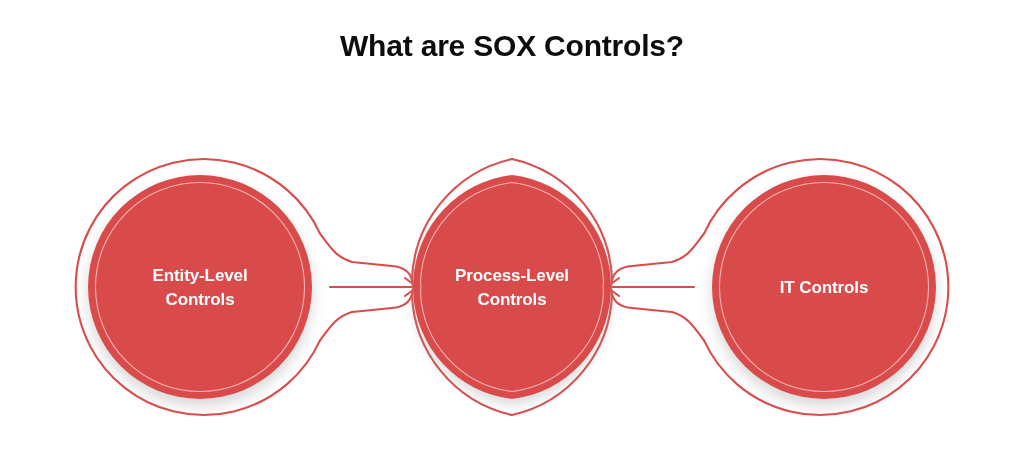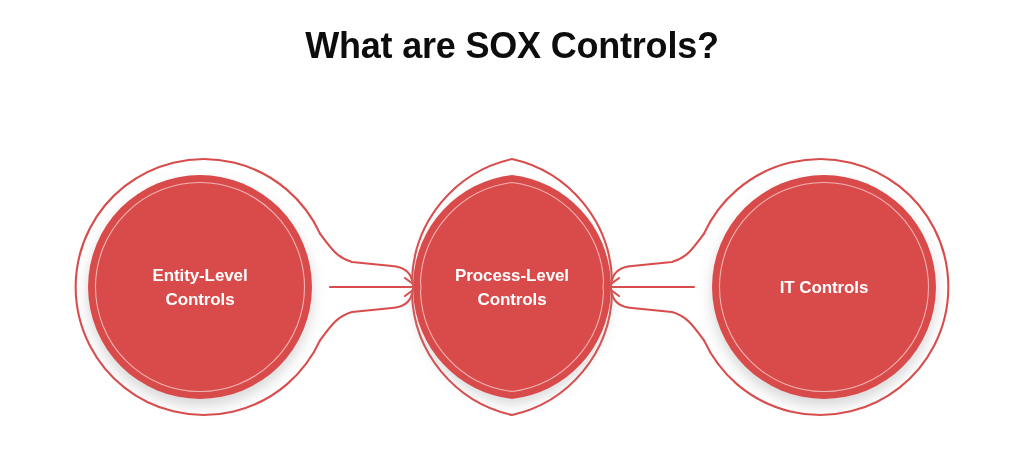--- a/index.html
+++ b/index.html
@@ -19,21 +19,21 @@
     width: 1024px;
     height: 458px;
     background: #ffffff;
   }
   .title {
     position: absolute;
     top: 26px;
     left: 0;
     width: 1024px;
     text-align: center;
-    font-size: 36px;
+    font-size: 30px;
     font-weight: bold;
     color: #0d0d0d;
     letter-spacing: -0.2px;
     line-height: 40px;
   }
   svg.diagram {
     position: absolute;
     top: 0;
     left: 0;
     width: 1024px;

